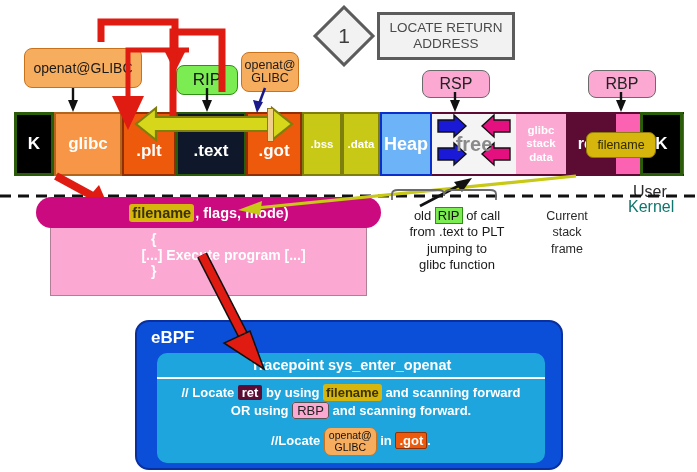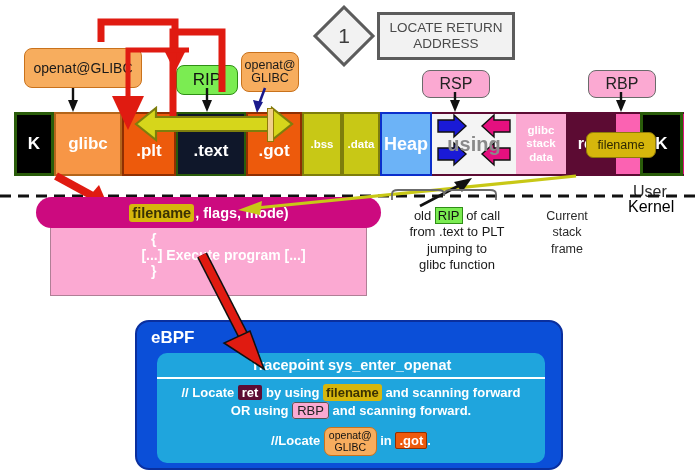--- a/index.html
+++ b/index.html
@@ -107,21 +107,21 @@
     padding:2px 4px; vertical-align:middle;
   }
 
   
   .note { position:absolute; color:#1a1a1a; text-align:center; }
   .tag-rip-inline {
     background:#7bec52; border:1.5px solid #2f8f16; color:#111;
     padding:0 2px; font-weight:normal;
   }
   #userkernel-user  { position:absolute; left:633px; top:183px; font-size:16px; color:#2a2a2a; }
-  #userkernel-kern  { position:absolute; left:628px; top:198px; font-size:16px; color:#000000; }
+  #userkernel-kern  { position:absolute; left:628px; top:198px; font-size:16px; color:#0f766e; }
   svg { display:block; overflow:visible; }
 </style>
 </head>
 <body>
 
 <div id="stage">
 
   <svg class="abs" style="left:0;top:0;width:697px;height:200px;z-index:2;">
 
     <polyline points="101,42 101,22 175,22 175,52" fill="none" stroke="#e01b11" stroke-width="7"></polyline>
@@ -179,21 +179,21 @@
       <svg class="abs" style="left:0;top:0;width:84px;height:60px;">
         <g fill="#1a1ad6" stroke="#111" stroke-width="1.4">
           <polygon points="6,6 22,6 22,1 34,12 22,23 22,18 6,18"></polygon>
           <polygon points="6,34 22,34 22,29 34,40 22,51 22,46 6,46"></polygon>
         </g>
         <g fill="#e4107f" stroke="#111" stroke-width="1.4">
           <polygon points="78,6 62,6 62,1 50,12 62,23 62,18 78,18"></polygon>
           <polygon points="78,34 62,34 62,29 50,40 62,51 62,46 78,46"></polygon>
         </g>
       </svg>
-      <span class="seg-label">using</span>
+      <span class="seg-label">free</span>
     </div>
 
     <div class="seg" style="left:502px;width:50px;background:#fba9d2;border-top:2px solid #5c0b33;border-bottom:2px solid #5c0b33;flex-direction:column;font-size:11.5px;line-height:1.15;">
       <span class="seg-label">glibc</span>
       <span class="seg-label">stack</span>
       <span class="seg-label">data</span>
     </div>
 
     <div class="seg" style="left:552px;width:50px;background:#5c0b33;border-top:2px solid #5c0b33;border-bottom:2px solid #5c0b33;font-size:16px;">
       <span class="seg-label" style="margin-left:-6px;">ret</span>

